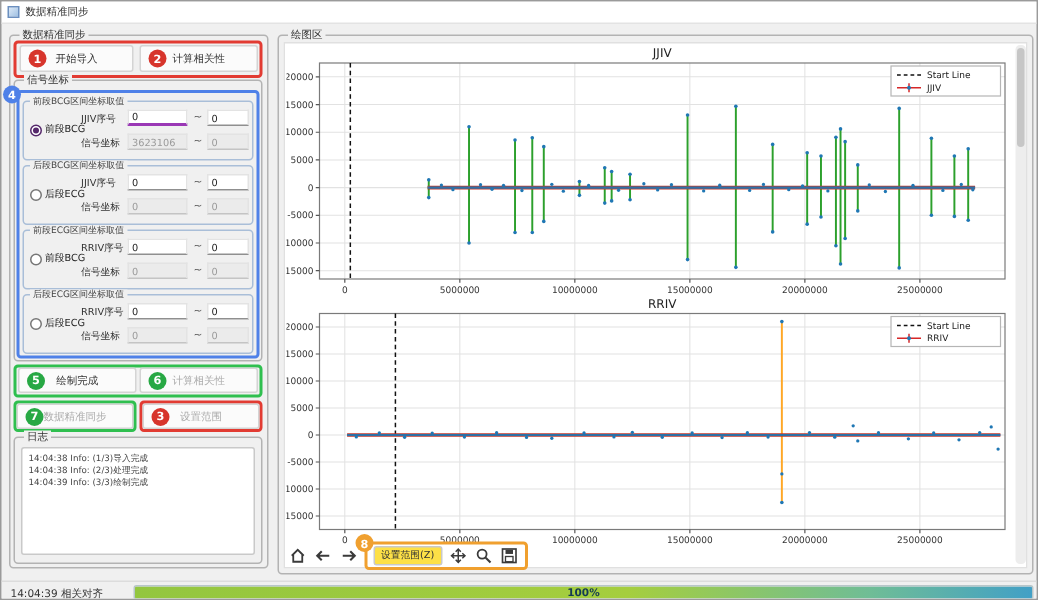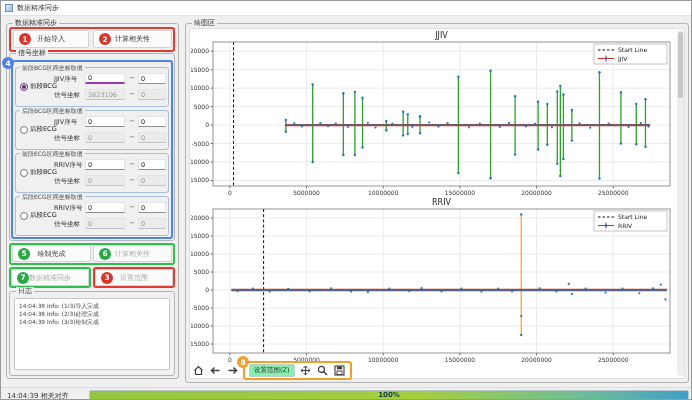--- a/index.html
+++ b/index.html
@@ -44,21 +44,21 @@
   .log-line{font-size:5.8px;line-height:8px;color:#444;white-space:nowrap;}
   
   #plot-canvas{position:absolute;left:188px;top:27px;width:496px;height:351px;background:#fff;border:1px solid #e0e0e0;box-sizing:border-box;}
   svg.chart{position:absolute;background:#fff;}
   #scrollbar{position:absolute;left:676px;top:29px;width:7px;height:346px;background:#ededed;border-radius:3px;}
   #scrollbar .thumb{position:absolute;left:1px;top:2px;width:5px;height:66px;background:#c6c6c6;border-radius:3px;}
   
   #toolbar{position:absolute;left:191px;top:360px;height:19px;display:flex;align-items:center;gap:5px;}
   .tb-icon{width:12px;height:12px;display:inline-flex;align-items:center;justify-content:center;}
   .ann-orange{position:relative;border:2px solid #f0a02f;border-radius:3px;display:flex;align-items:center;gap:5px;padding:1px 4px;}
-  .range-btn{background:#86efac;border:1px solid #c9c9c9;border-radius:2px;font-size:6.5px;color:#333;height:13px;display:flex;align-items:center;padding:0 4px;font-family:inherit;}
+  .range-btn{background:#fde047;border:1px solid #c9c9c9;border-radius:2px;font-size:6.5px;color:#333;height:13px;display:flex;align-items:center;padding:0 4px;font-family:inherit;}
   
   #statusbar{position:absolute;left:0;top:386px;width:100%;height:14px;background:#f0f0f0;border-top:1px solid #dcdcdc;box-sizing:border-box;}
   #status-text{position:absolute;left:6px;top:3px;font-size:7px;color:#333;white-space:nowrap;}
   #progress{position:absolute;left:88px;top:389px;width:600px;height:10px;border-radius:2px;border:1px solid #b8c6c9;background:linear-gradient(90deg,#93c63f 0%,#a5ce3e 55%,#6fbd96 82%,#42a0c6 100%);display:flex;align-items:center;justify-content:center;box-sizing:border-box;}
   #progress span{font-size:7px;color:#143a52;font-weight:bold;line-height:8px;}
 </style>
 </head>
 <body>
 
 <div id="window">

